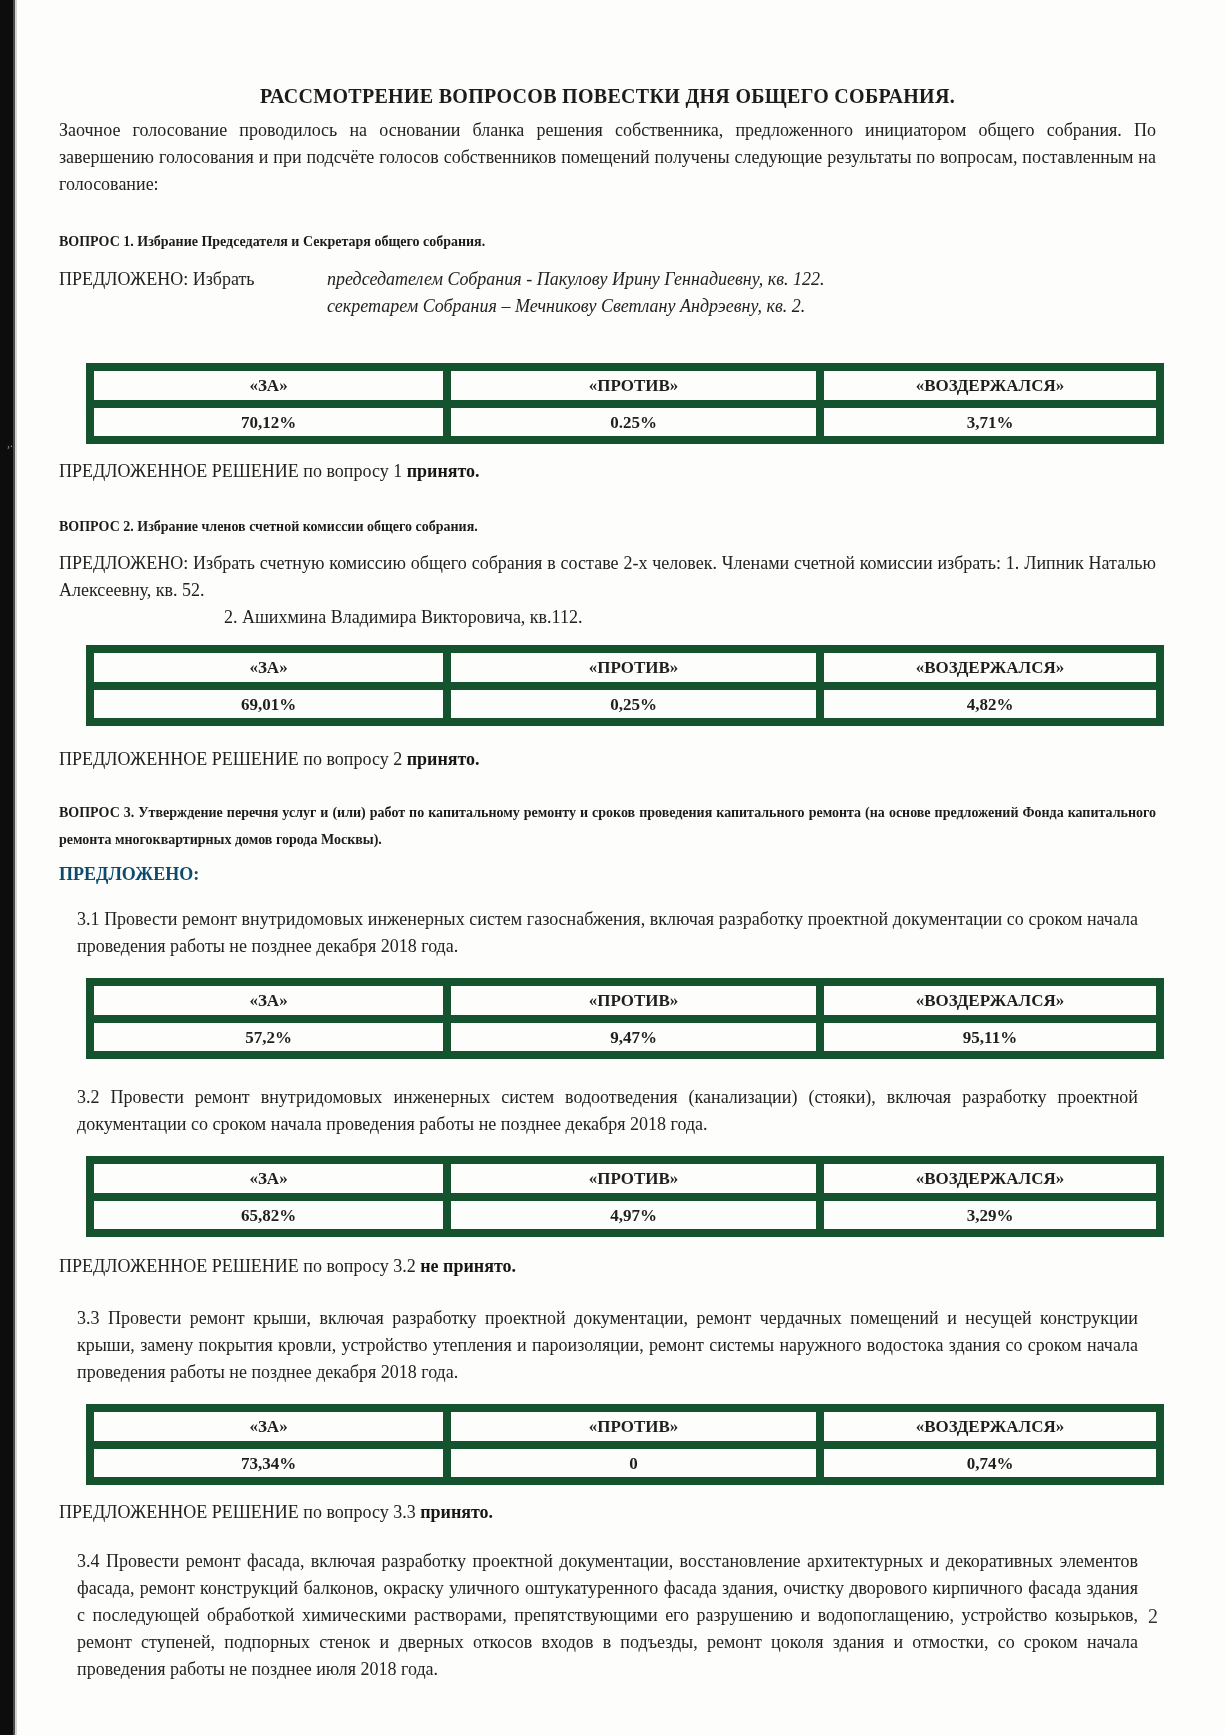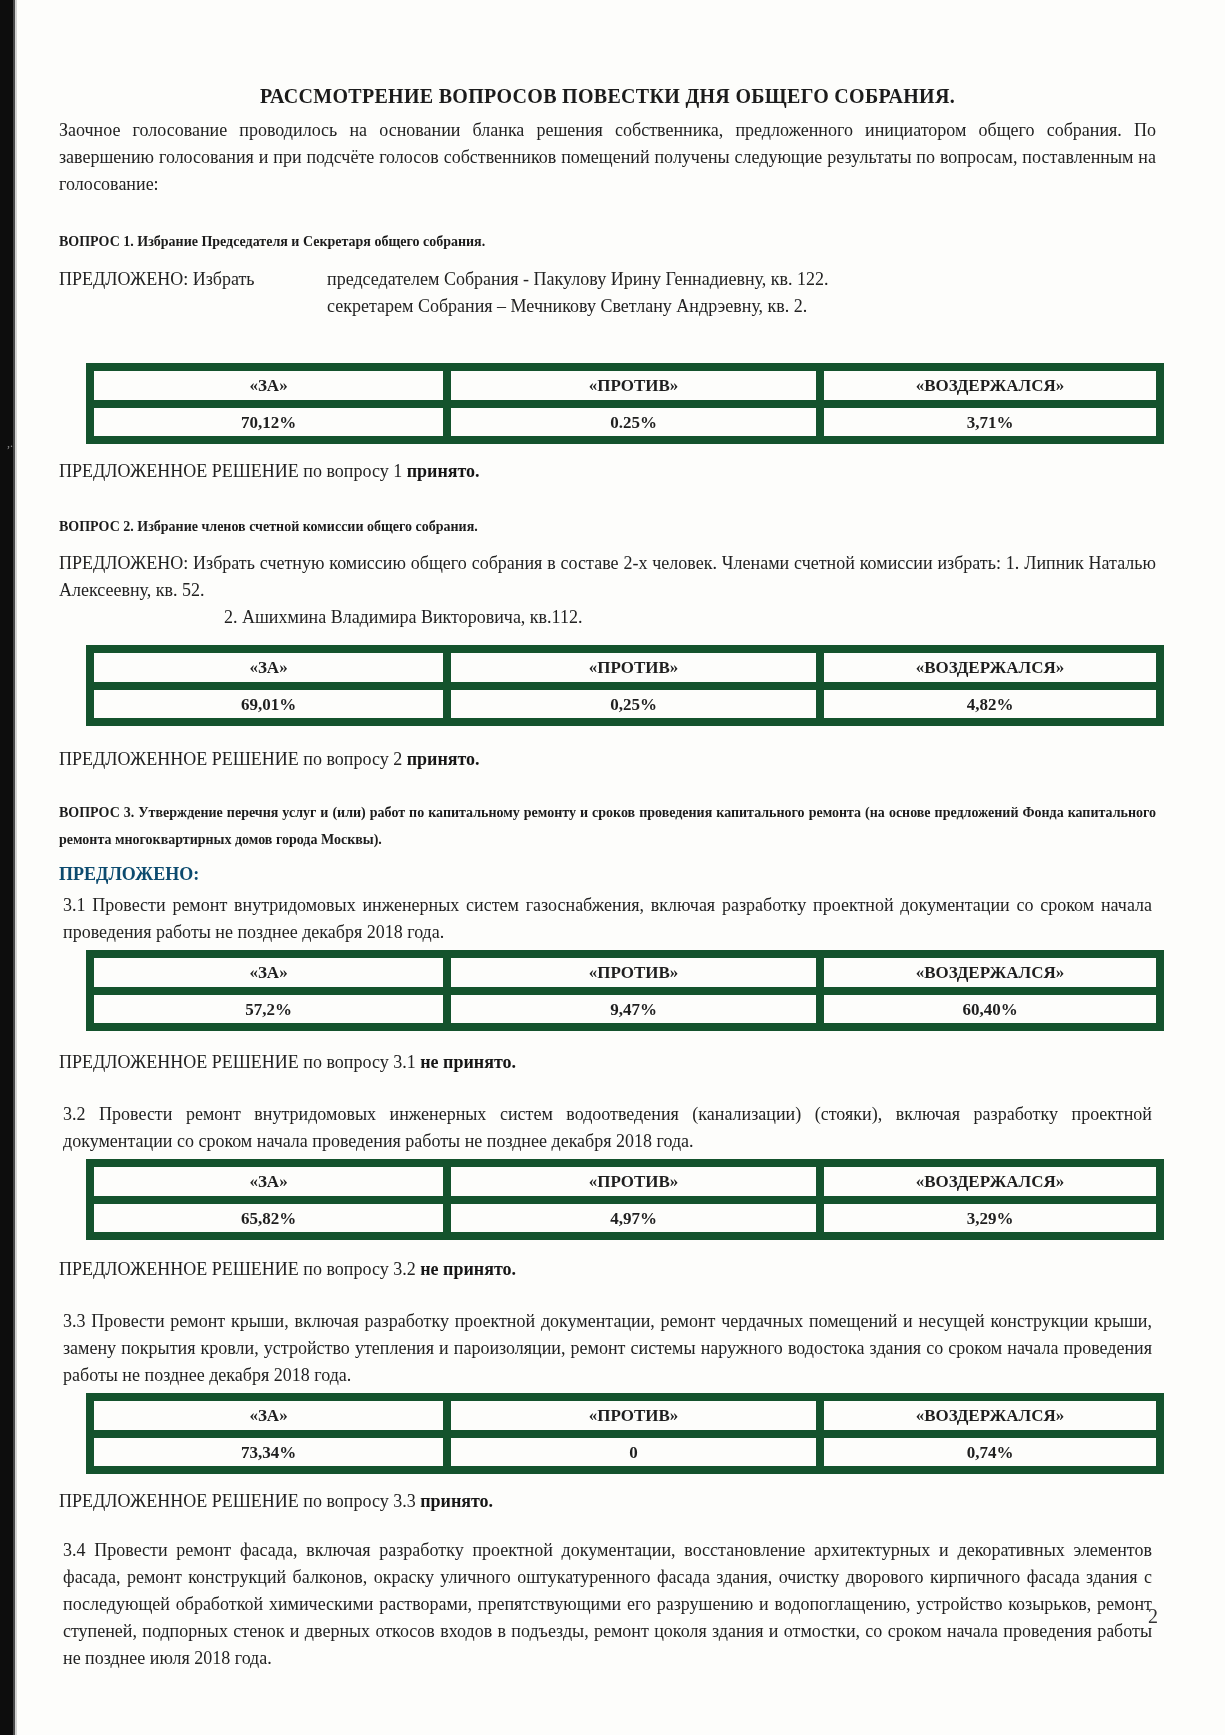--- a/index.html
+++ b/index.html
@@ -37,25 +37,25 @@
     font-weight: 700; color: #1b1b1b;
     text-align: justify;
   }
   .q-heading.mt-q2 { margin-top: 28px; }
   .q-heading.mt-q3 { margin-top: 26px; }
   .proposed-row {
     margin-top: 11px;
     display: flex; align-items: flex-start; justify-content: flex-end;
   }
   .proposed-row .p-label { width: 268px; flex: 0 0 268px; }
-  .proposed-row .p-lines { flex: 1; }
+  .proposed-row .p-lines { flex: 1; font-style: italic; }
   .proposed-text { margin: 10px 0 0 0; text-align: justify; }
   .indent-line { margin-left: 165px; }
   .proposed-label { margin: 8px 0 0 0; font-weight: 700; color: #0c4a6e; }
-  .item-text { margin: 4px; text-align: justify; }
+  .item-text { margin: 18px; text-align: justify; }
   .item-text.mt { margin-top: 25px; }
   .item-text.mt34 { margin-top: 22px; }
   table.vote-table {
     border-collapse: collapse;
     margin: 14px 0 0 27px;
     width: 1070px;
     table-layout: fixed;
   }
   table.vote-table.mt-q1 { margin-top: 43px; }
   table.vote-table.mt0 { margin-top: 0; }
@@ -166,25 +166,24 @@
       <tr>
         <th>«ЗА»</th>
         <th>«ПРОТИВ»</th>
         <th>«ВОЗДЕРЖАЛСЯ»</th>
       </tr>
     </thead>
     <tbody>
       <tr>
         <td>57,2%</td>
         <td>9,47%</td>
-        <td>60,40%</td>
-      </tr>
-    </tbody>
-  </table>
-  <p class="decision mt18"><span class="dec-label">ПРЕДЛОЖЕННОЕ РЕШЕНИЕ</span><span> по вопросу 3.1 </span><span class="dec-result">не принято.</span></p>
+        <td>95,11%</td>
+      </tr>
+    </tbody>
+  </table>
 
   <p class="item-text mt">3.2 Провести ремонт внутридомовых инженерных систем водоотведения (канализации) (стояки), включая разработку проектной документации со сроком начала проведения работы не позднее декабря 2018 года.</p>
   <table class="vote-table mt2">
     <colgroup>
         <col class="c1">
         <col class="c2">
         <col class="c3">
       </colgroup>
     <thead>
       <tr>

